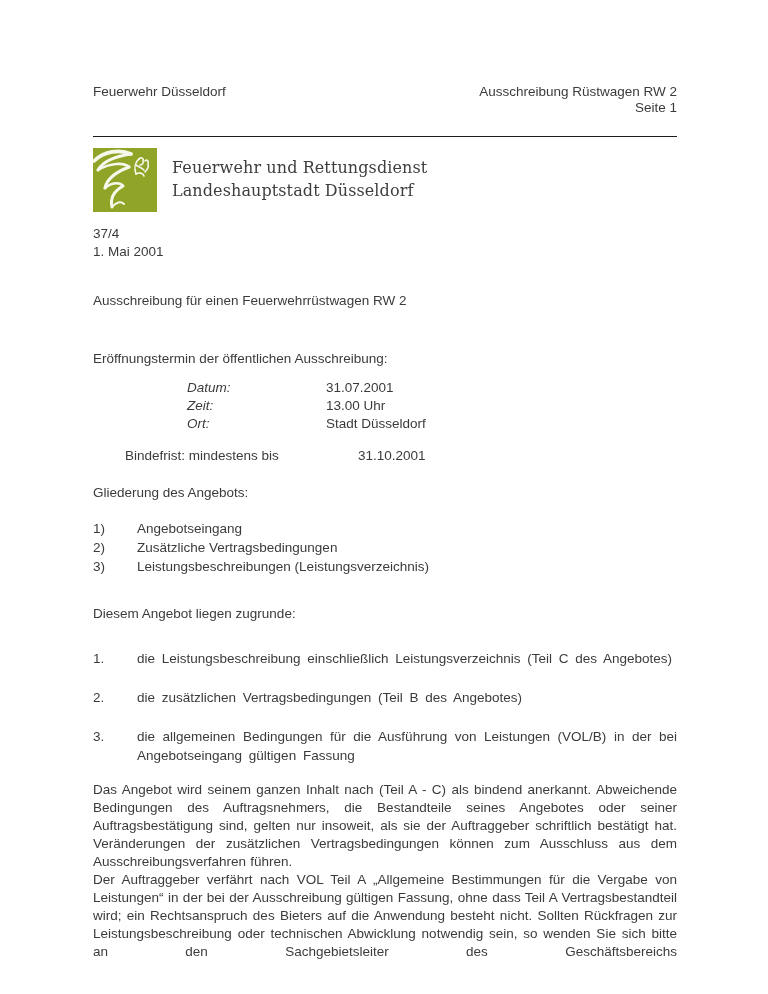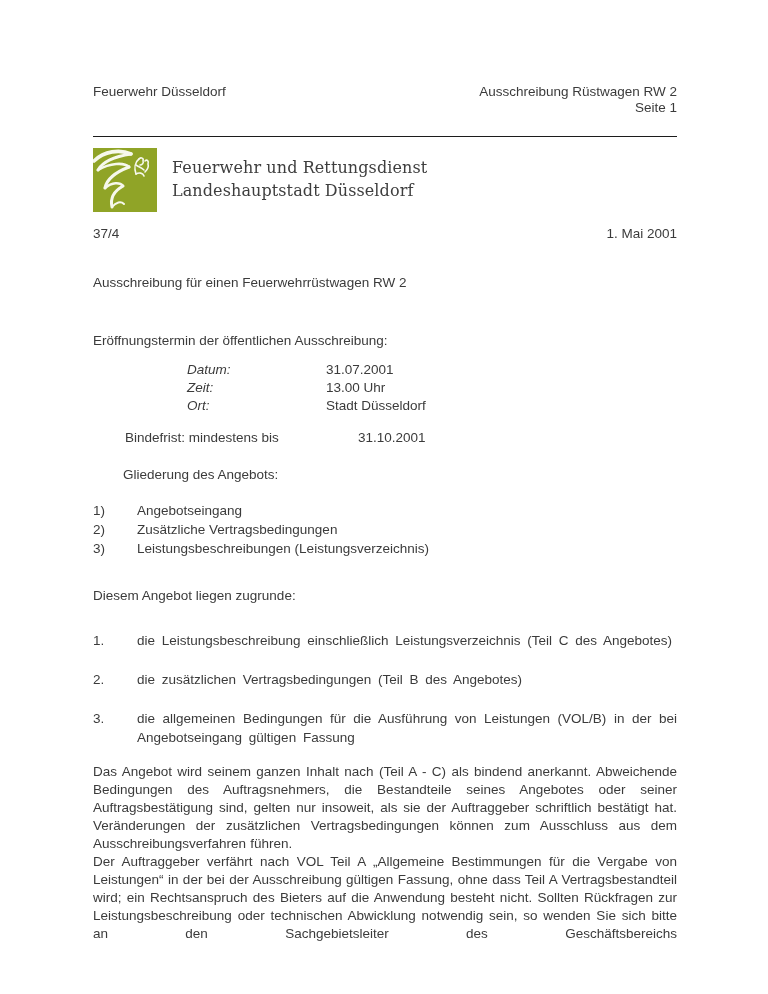--- a/index.html
+++ b/index.html
@@ -32,30 +32,30 @@
   .org {
     margin-left: 15px;
     margin-top: 8px;
     font-family: "DejaVu Serif", "Liberation Serif", serif;
     font-size: 16px;
     line-height: 23px;
     color: #3e3e3e;
     letter-spacing: 0.1px;
   }
   
-  .meta-row { display: flex; justify-content: space-between; margin-top: 13px; }
+  .meta-row { display: flex; justify-content: space-between; margin-top: 13px; flex-direction: column; }
   
   .subject { margin-top: 31px; }
   .opening-heading { margin-top: 40px; }
   .kv-table { margin-top: 11px; }
   .kv-row { display: flex; }
   .kv-label { margin-left: 94px; width: 139px; flex: 0 0 139px; font-style: italic; }
   .binding-row { display: flex; margin-top: 14px; }
   .binding-label { width: 233px; flex: 0 0 233px; margin-left: 32px; }
-  .outline-heading { margin-top: 19px; margin-left: 30px; }
+  .outline-heading { margin-top: 19px; }
   .outline-list { margin-top: 17px; }
   .outline-item { display: flex; line-height: 19px; }
   .num-cell { width: 44px; flex: 0 0 44px; }
   .basis-heading { margin-top: 29px; }
   .basis-list { margin-top: 26px; }
   .basis-item { display: flex; line-height: 19px; }
   .basis-item + .basis-item { margin-top: 20px; }
   .basis-text {
     flex: 1;
     text-align: justify;

